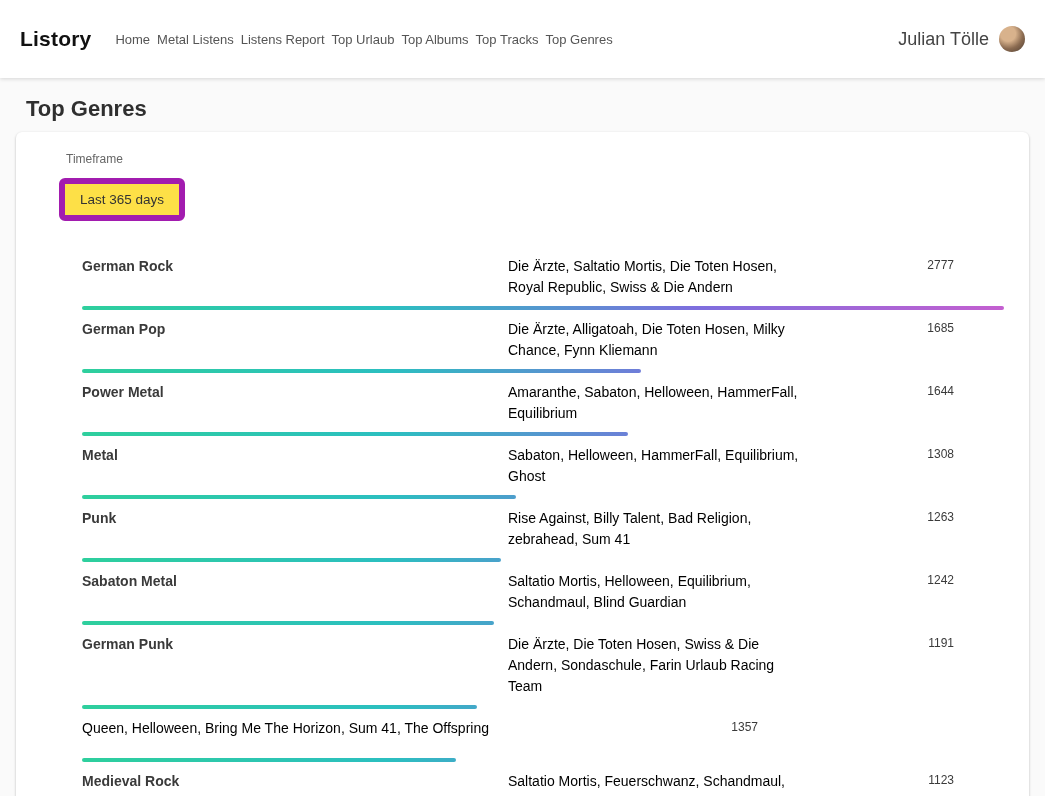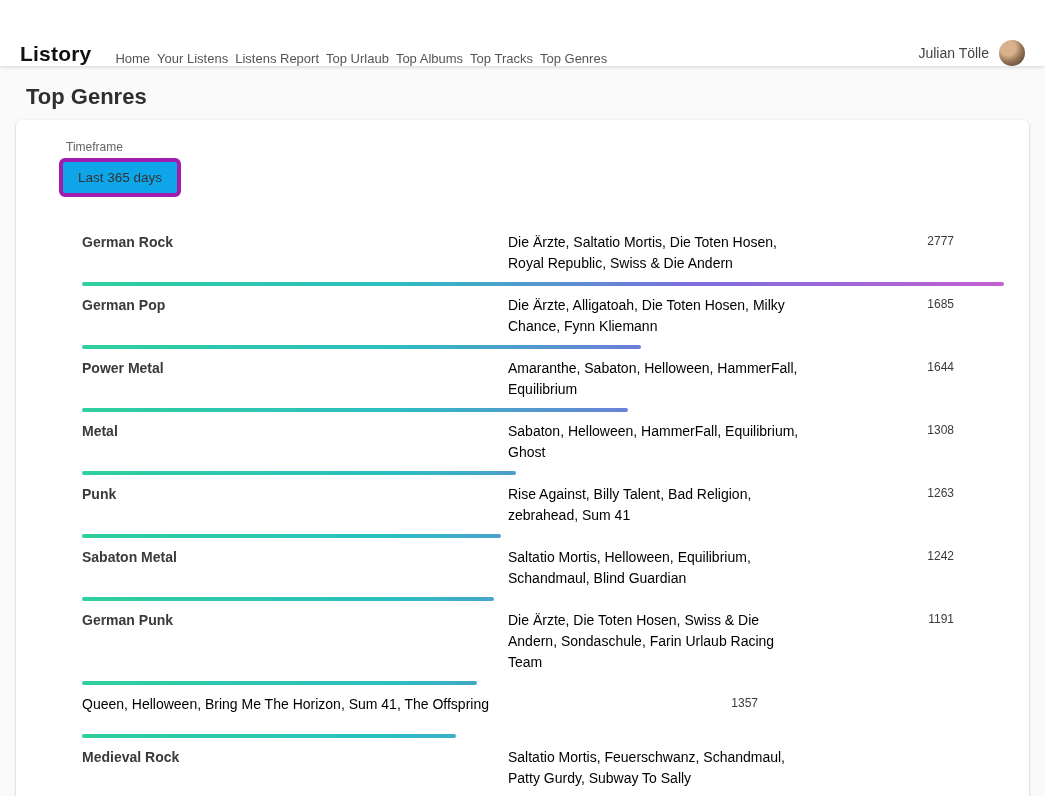--- a/index.html
+++ b/index.html
@@ -5,46 +5,46 @@
   * { margin: 0; padding: 0; box-sizing: border-box; }
   html, body {
     width: 1045px; height: 796px;
     overflow: hidden;
     font-family: "Liberation Sans", sans-serif;
     background: #fafafa;
     color: #333;
   }
   
   .navbar {
-    height: 66px;
+    height: 78px;
     background: #ffffff;
     box-shadow: 0 1px 4px rgba(0,0,0,0.15);
     display: flex;
-    align-items: flex-end;
+    align-items: center;
     padding: 0 20px;
     position: relative;
     z-index: 5;
   }
   .logo {
     font-size: 21px;
     font-weight: bold;
     color: #111;
     letter-spacing: 0.2px;
     margin-right: 24px;
     cursor: pointer;
   }
   .nav-links { display: flex; align-items: center; gap: 7px; flex: 1; }
   .nav-link {
     font-size: 13px;
     color: #555;
     cursor: pointer;
     white-space: nowrap;
   }
   .user-area { display: flex; align-items: center; gap: 10px; }
-  .user-name { font-size: 14px; color: #444; }
+  .user-name { font-size: 18px; color: #444; }
   .avatar {
     width: 26px; height: 26px;
     border-radius: 50%;
     background: radial-gradient(circle at 35% 30%, #d8b28c 0 30%, #8a6a50 60%, #4a3b30 100%);
     cursor: pointer;
     flex: 0 0 auto;
   }
   
   .page-title {
     font-size: 22px;
@@ -55,28 +55,28 @@
   .card {
     margin: 0 16px;
     background: #ffffff;
     border-radius: 6px;
     box-shadow: 0 1px 3px rgba(0,0,0,0.18), 0 1px 2px rgba(0,0,0,0.1);
     padding: 18px 25px 30px 41px;
   }
   .timeframe-label {
     font-size: 12px;
     color: #666;
-    margin: 2px 0 4px 9px;
+    margin: 2px 0 12px 9px;
   }
   .timeframe-select {
     display: inline-block;
     font-size: 13.5px;
     color: #333;
-    background: #0ea5e9;
-    border: 4px solid #a21caf;
+    background: #fde047;
+    border: 6px solid #a21caf;
     border-radius: 6px;
     padding: 8px 15px;
     margin-left: 2px;
     cursor: pointer;
   }
   
   .genre-table { margin-top: 26px; }
   .genre-row {
     position: relative;
     display: grid;
@@ -116,21 +116,21 @@
     background-repeat: no-repeat;
   }
 </style>
 </head>
 <body>
 
 <header class="navbar">
   <div class="logo">Listory</div>
   <nav class="nav-links">
     <span class="nav-link">Home</span>
-    <span class="nav-link">Your Listens</span>
+    <span class="nav-link">Metal Listens</span>
     <span class="nav-link">Listens Report</span>
     <span class="nav-link">Top Urlaub</span>
     <span class="nav-link">Top Albums</span>
     <span class="nav-link">Top Tracks</span>
     <span class="nav-link">Top Genres</span>
   </nav>
   <div class="user-area">
     <span class="user-name">Julian Tölle</span>
     <span class="avatar"></span>
   </div>
@@ -210,17 +210,18 @@
     <div class="genre-artists">Queen, Helloween, Bring Me The Horizon, Sum 41, The Offspring</div>
     <div class="genre-count">1357</div>
     <div class="genre-bar-track">
       <div class="genre-bar" style="width: 40.51%; background-image: linear-gradient(90deg, rgb(46, 207, 157), rgb(43, 191, 192), rgb(126, 110, 222), rgb(196, 95, 208)); background-size: 246.84% 100%;"></div>
     </div>
   </div>
 
   <div class="genre-row">
     <div class="genre-name">Medieval Rock</div>
     <div class="genre-artists">Saltatio Mortis, Feuerschwanz, Schandmaul, Patty Gurdy, Subway To Sally</div>
+    <div class="genre-count">1123</div>
 
   </div>
 
 </div>
 </section>
 
 </body></html>

